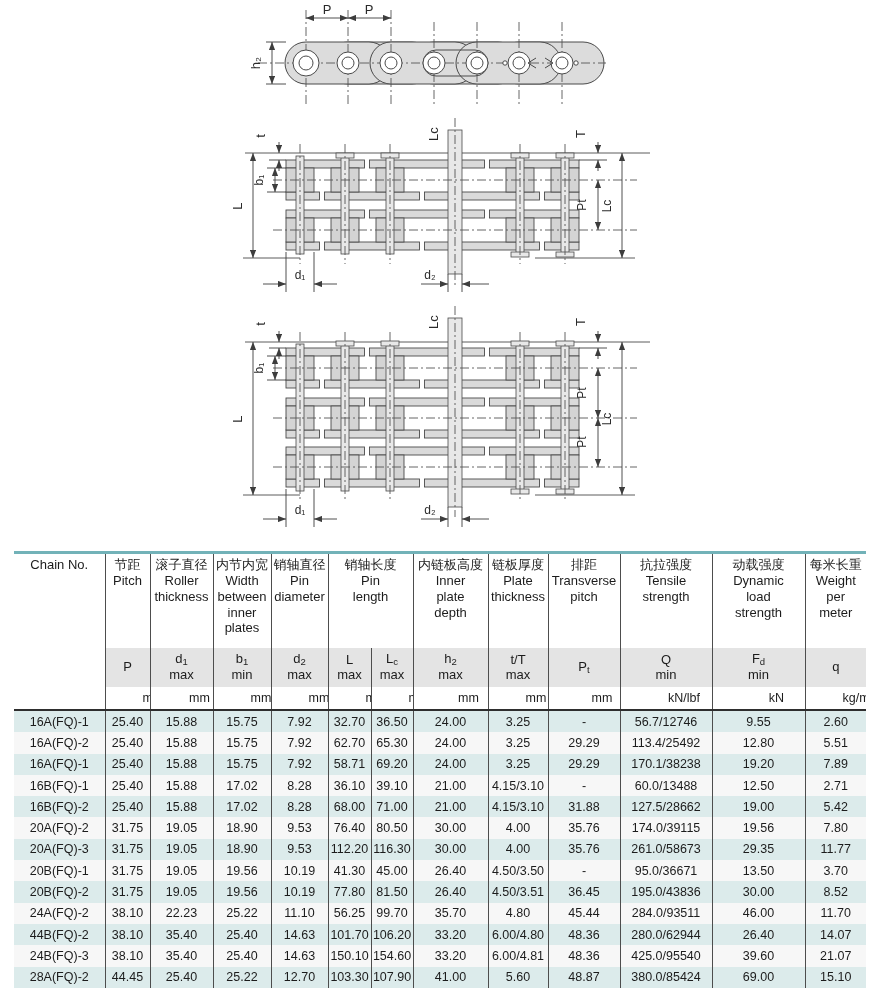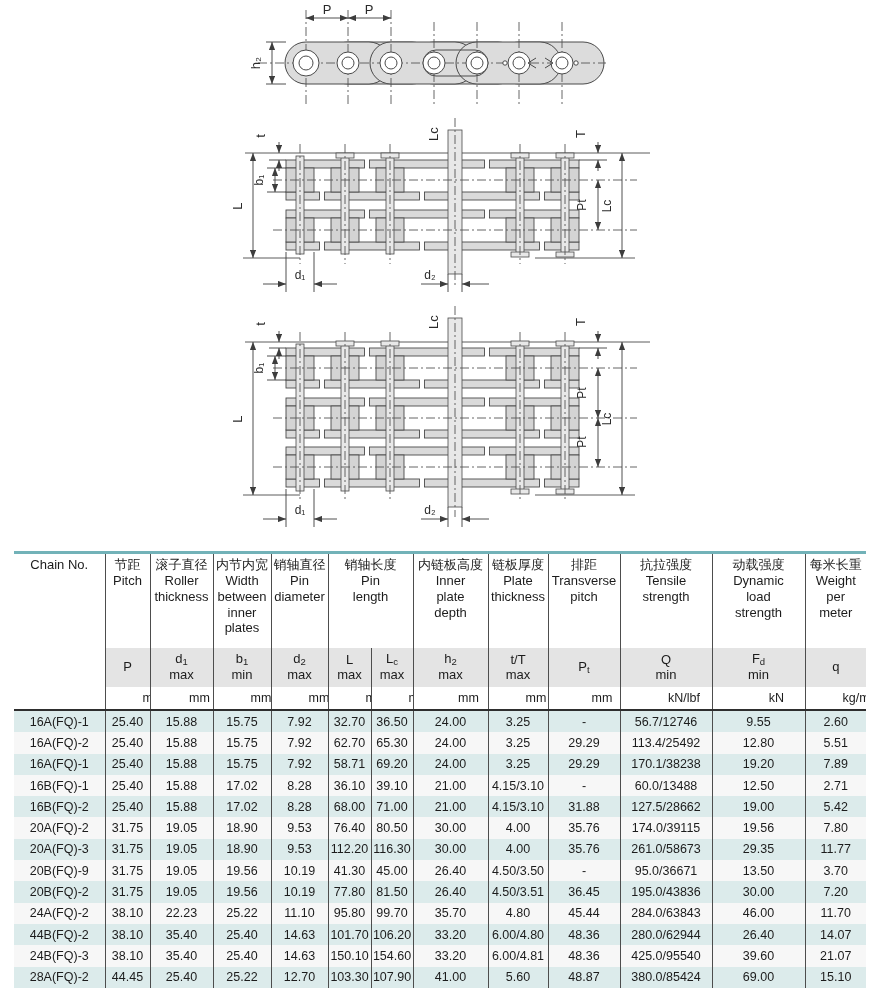--- a/index.html
+++ b/index.html
@@ -540,21 +540,21 @@
             <td>112.20</td>
             <td>116.30</td>
             <td>30.00</td>
             <td>4.00</td>
             <td>35.76</td>
             <td>261.0/58673</td>
             <td>29.35</td>
             <td>11.77</td>
           </tr>
           <tr class="even">
-            <td class="first">20B(FQ)-9</td>
+            <td class="first">20B(FQ)-1</td>
             <td>31.75</td>
             <td>19.05</td>
             <td>19.56</td>
             <td>10.19</td>
             <td>41.30</td>
             <td>45.00</td>
             <td>26.40</td>
             <td>4.50/3.50</td>
             <td>-</td>
             <td>95.0/36671</td>
@@ -567,34 +567,34 @@
             <td>19.05</td>
             <td>19.56</td>
             <td>10.19</td>
             <td>77.80</td>
             <td>81.50</td>
             <td>26.40</td>
             <td>4.50/3.51</td>
             <td>36.45</td>
             <td>195.0/43836</td>
             <td>30.00</td>
-            <td>7.20</td>
+            <td>8.52</td>
           </tr>
           <tr class="even">
             <td class="first">24A(FQ)-2</td>
             <td>38.10</td>
             <td>22.23</td>
             <td>25.22</td>
             <td>11.10</td>
-            <td>95.80</td>
+            <td>56.25</td>
             <td>99.70</td>
             <td>35.70</td>
             <td>4.80</td>
             <td>45.44</td>
-            <td>284.0/63843</td>
+            <td>284.0/93511</td>
             <td>46.00</td>
             <td>11.70</td>
           </tr>
           <tr class="odd">
             <td class="first">44B(FQ)-2</td>
             <td>38.10</td>
             <td>35.40</td>
             <td>25.40</td>
             <td>14.63</td>
             <td>101.70</td>

